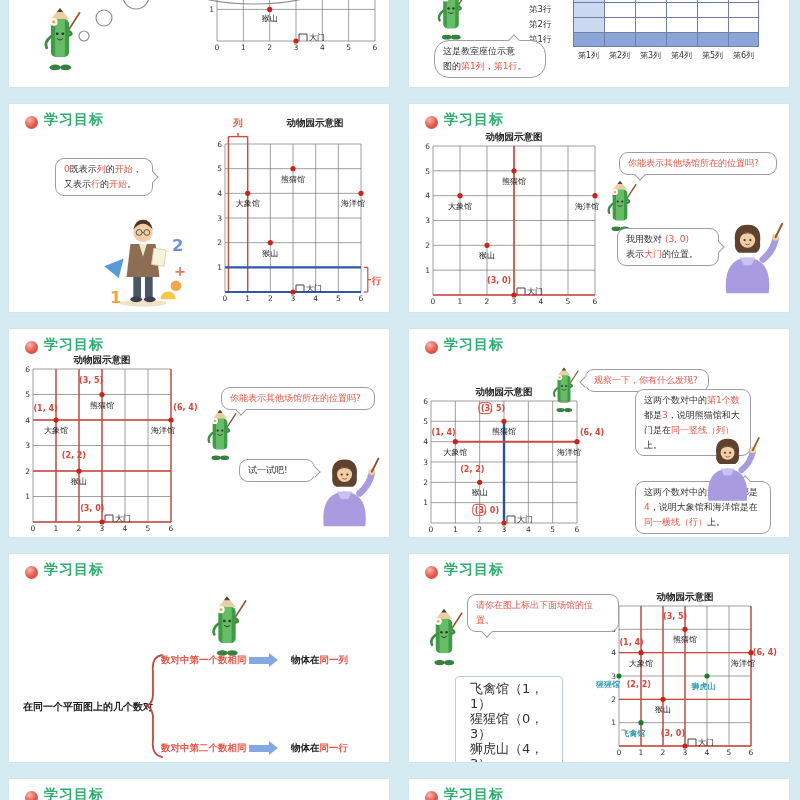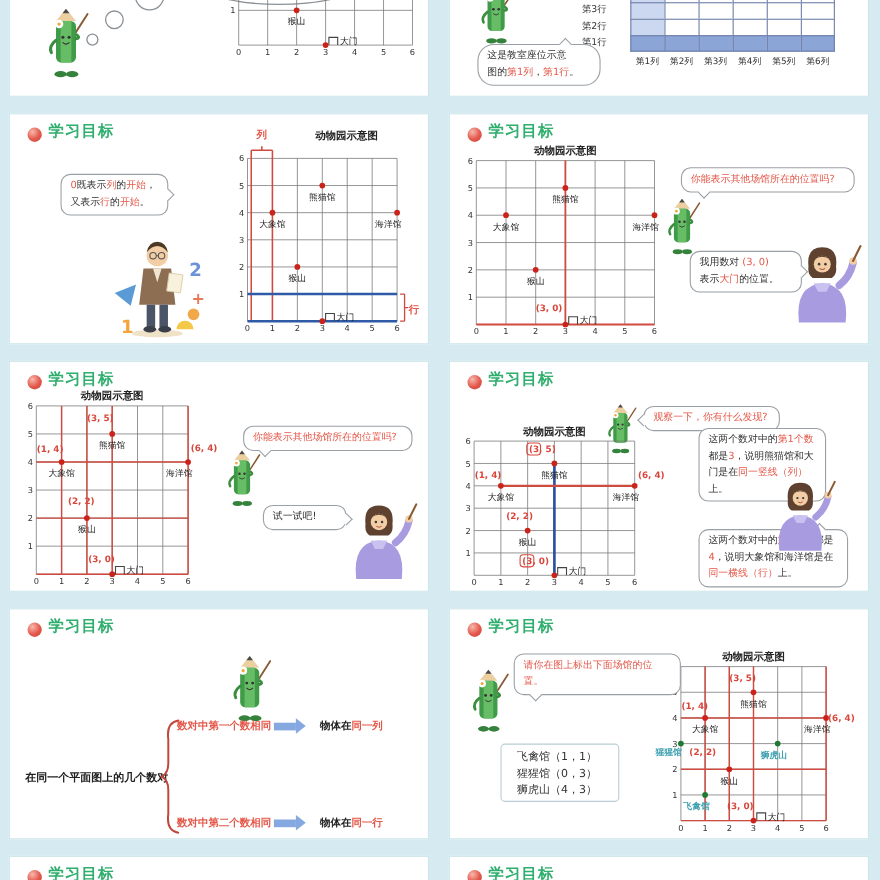--- a/index.html
+++ b/index.html
@@ -33,21 +33,21 @@
 .sc.rend{border-bottom:1px solid #6d7ea8}
 .sc.hcol{background:#ccd8ef}
 .sc.hrow{background:#8ba5d7}
 .scl{font-size:8px;color:#333;text-align:center;line-height:17px}
 .stem{position:absolute;font-size:10px;font-weight:600;color:#222}
 .cond{position:absolute;font-size:9.5px;font-weight:600}
 .res{position:absolute;font-size:9.5px;font-weight:600;color:#222}
 .arrow{position:absolute;height:7px;width:20px;background:#86a8e0;z-index:1}
 .arrow::after{content:"";position:absolute;left:20px;top:-4px;border-left:9px solid #86a8e0;border-top:7.5px solid transparent;border-bottom:7.5px solid transparent}
 .listbox{position:absolute;border:1px solid #b9cdd4;border-radius:4px;background:#fff;padding:4px 0 2px 14px}
-.listbox div{font-size:10px;color:#333;line-height:15px}
+.listbox div{font-size:13px;color:#333;line-height:15px}
 </style>
 </head>
 <body>
 
 <svg width="0" height="0" style="position:absolute">
   <defs>
     <g id="g-pencil">
       <line x1="40" y1="38" x2="58" y2="10" stroke="#8a5a33" stroke-width="2.5" stroke-linecap="round"></line>
       <polygon points="30,3 43,19 17,19" fill="#eccfa0"></polygon>
       <polygon points="30,3 34.5,9 25.5,9" fill="#4a4a4a"></polygon>
@@ -314,21 +314,21 @@
     <svg class="abs" style="left:194px;top:74px" width="34" height="54" viewBox="0 0 60 92">
         <use href="#g-pencil"></use>
       </svg>
     <div class="bubble" style="left:210px;top:48px;width:158px">
       <span class="tail tail-b"></span>
       <span><span class="acc">你能表示其他场馆所在的位置吗?</span></span>
     </div>
     <svg class="abs" style="left:298px;top:116px" width="82" height="74" viewBox="0 0 85 75">
         <use href="#g-woman"></use>
       </svg>
-    <div class="bubble" style="left:218px;top:124px;width:102px">
+    <div class="bubble" style="left:208px;top:124px;width:102px">
       <span class="tail tail-r"></span>
       <span><span>我用数对 </span><span class="acc">(3, 0)</span><span></span><br><span>表示</span><span class="acc">大门</span><span>的位置。</span></span>
     </div>
   </div>
 
   <div class="slide" style="left:8px;top:328px">
     <div class="sl-header">
       <span class="dot"></span>
       <span class="ttl">学习目标</span>
     </div>

